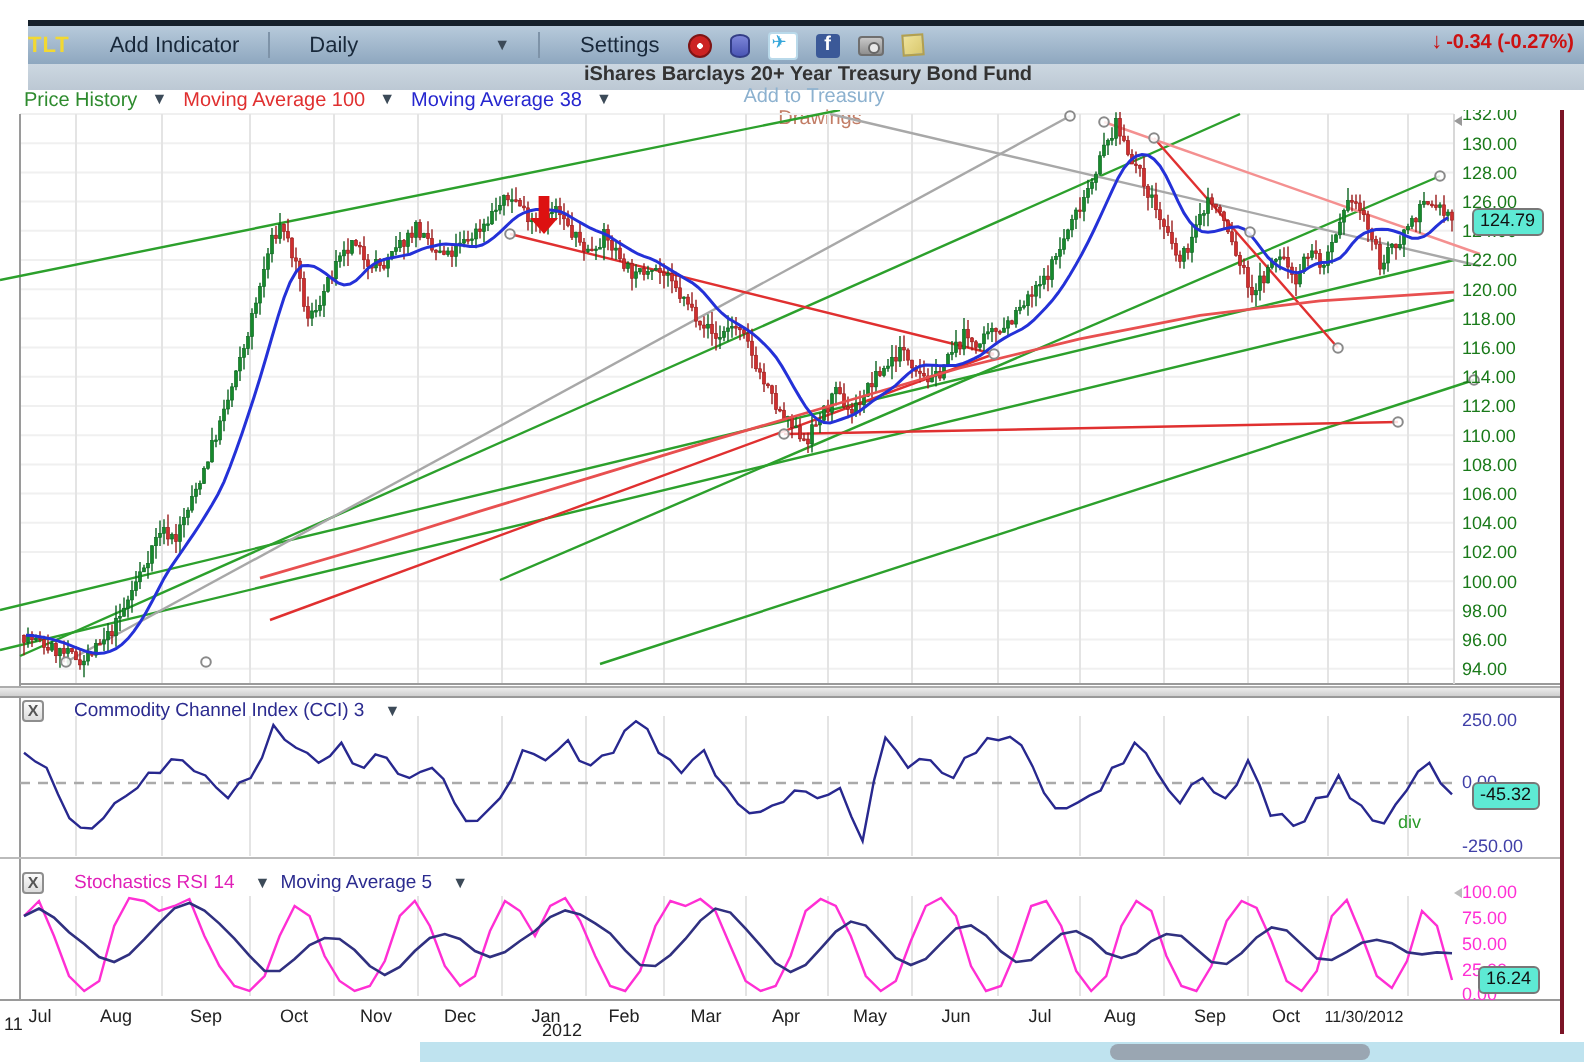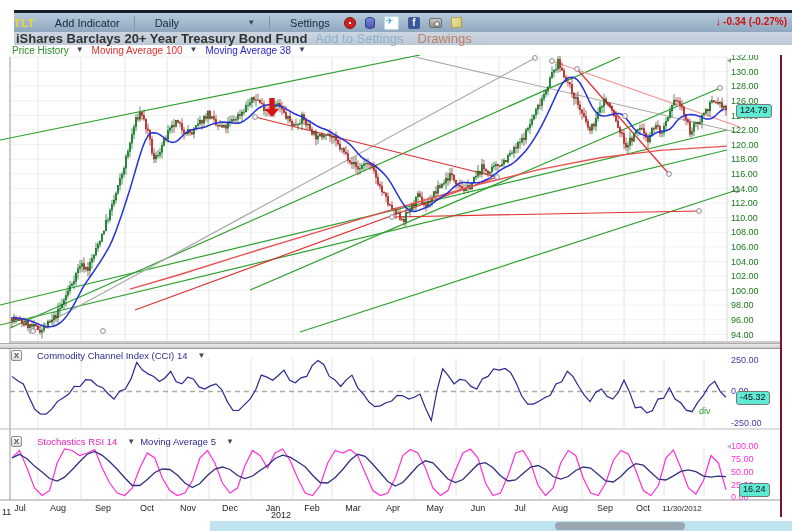--- a/index.html
+++ b/index.html
@@ -22,21 +22,21 @@
   .icn-tw{width:13px;height:12px;background:#fff;border:1px solid #b9d9ea;border-radius:2px;}
   .icn-tw:after{content:"✈";position:absolute;left:1px;top:-1px;font-size:9px;color:#35a6da;}
   .icn-fb{width:12px;height:12px;background:#3b5998;border-radius:2px;color:#fff;font-size:10px;font-weight:bold;text-align:center;line-height:12px;}
   .icn-cam{width:13px;height:10px;margin-top:1px;background:linear-gradient(#c7c7c7,#8f8f8f);border-radius:2px;border:1px solid #6f6f6f;box-sizing:border-box;}
   .icn-cam:after{content:"";position:absolute;left:4px;top:2px;width:4px;height:4px;border-radius:50%;background:#e8e8e8;border:1px solid #666;}
   .icn-note{width:11px;height:11px;background:linear-gradient(135deg,#efe39a,#d9c86e);border:1px solid #b3a04e;transform:rotate(-4deg);box-sizing:border-box;}
   #chg{position:absolute;right:5px;top:2px;color:#cc1111;font-size:10px;font-weight:bold;}
   #chg .dn{font-size:11px;margin-right:2px;}
   
   #subhdr{left:14px;top:32px;width:778px;height:13px;background:linear-gradient(#ccd7e1,#bcc8d4);
-          display:flex;align-items:center;font-size:13px;color:#3c3c3c;}
+          display:flex;align-items:center;font-size:10px;color:#3c3c3c;flex-direction:column;}
   #subhdr .fund{margin-left:2px;font-weight:bold;color:#333;}
   #subhdr .port{margin-left:8px;color:#8cb1cf;}
   #subhdr .draw{margin-left:14px;color:#c27d66;}
   
   #legend{left:12px;top:45px;height:12px;display:flex;align-items:flex-start;font-size:10px;gap:2px;}
   
   .phdr{height:12px;display:flex;align-items:center;font-size:9.5px;gap:5px;}
   .xbtn{width:11px;height:11px;border:1px solid #8e8e8e;border-radius:2px;background:linear-gradient(#fcfcfc,#dcdcdc);
         font-size:8px;color:#555;text-align:center;line-height:10px;box-sizing:border-box;font-weight:bold;}
   
@@ -76,21 +76,21 @@
       <span class="icn icn-cam"></span>
       <span class="icn icn-note"></span>
     </span>
     <span id="chg">
       <span class="dn">↓</span><span>-0.34 (-0.27%)</span>
     </span>
   </div>
 
   <div class="abs" id="subhdr">
     <span class="fund">iShares Barclays 20+ Year Treasury Bond Fund</span>
-    <span class="port">Add to Settings</span>
+    <span class="port">Add to Treasury</span>
     <span class="draw">Drawings</span>
   </div>
 
   <div class="abs" id="legend">
     <span style="color:#2e8b2e">Price History</span>
     <span class="dd">▼</span>
     <span style="color:#e03030;margin-left:6px">Moving Average 100</span>
     <span class="dd">▼</span>
     <span style="color:#2727cf;margin-left:6px">Moving Average 38</span>
     <span class="dd">▼</span>
@@ -995,21 +995,21 @@
         <polygon points="731,389 731,394 727,391.5" fill="#bbb"></polygon>
       </g>
     </svg>
 
   <div class="abs valbox" style="left:736px;top:104px;">124.79</div>
 
   <div class="abs" id="sep1"></div>
 
   <div class="abs phdr" style="left:11px;top:349px;">
     <span class="xbtn">X</span>
-    <span style="color:#2b2b8f;margin-left:10px;">Commodity Channel Index (CCI) 14</span>
+    <span style="color:#2b2b8f;margin-left:10px;">Commodity Channel Index (CCI) 3</span>
     <span class="dd">▼</span>
   </div>
   <div class="abs valbox" style="left:736px;top:391px;">-45.32</div>
   <div class="abs" id="divlbl" style="left:699px;top:406px;">div</div>
 
   <div class="abs phdr" style="left:11px;top:435px;">
     <span class="xbtn">X</span>
     <span style="color:#e020b8;margin-left:10px;">Stochastics RSI 14</span>
     <span class="dd">▼</span>
     <span style="color:#2b2b8f;text-align:center;">Moving Average 5</span>

